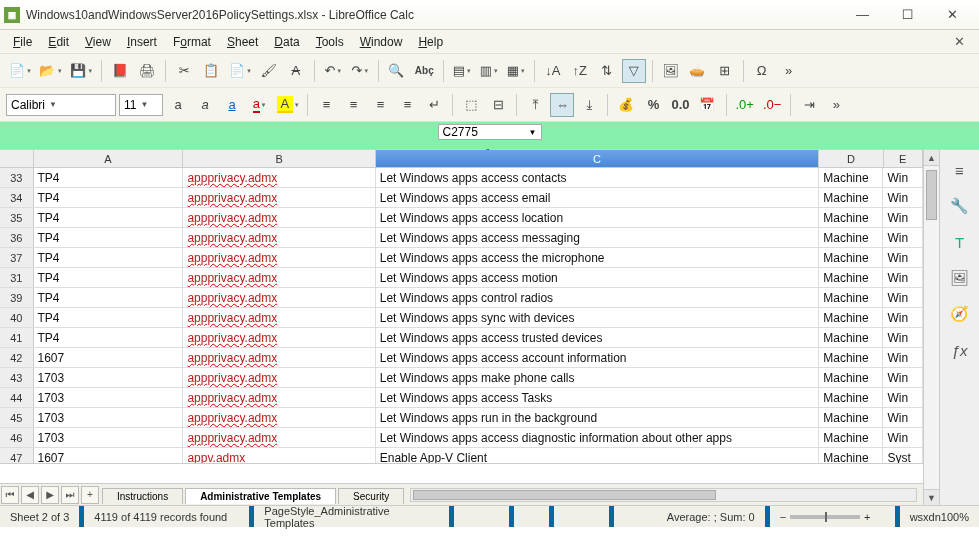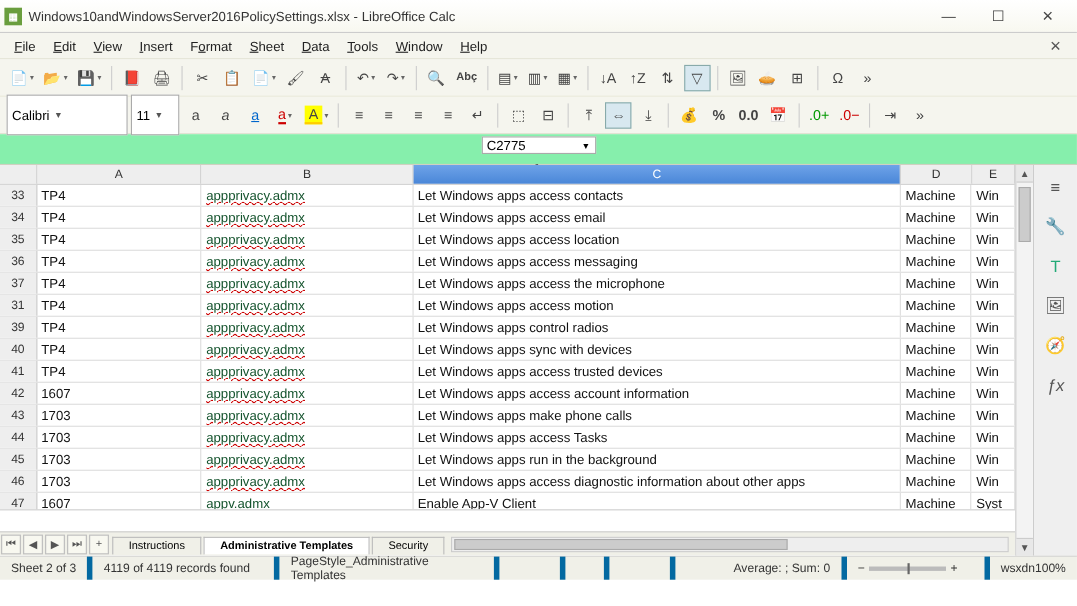--- a/index.html
+++ b/index.html
@@ -12,41 +12,41 @@
 .menubar { height: 24px; display: flex; align-items: center; padding: 0 6px; gap: 2px; background:#f5f5ee; border-bottom:1px solid #e0e0d0;}
 .menubar .menu { padding: 2px 7px; font-size: 12px; color: #222; }
 .menubar .menu u { text-decoration: underline; }
 .menubar .x { margin-left:auto; padding:2px 8px; font-size:13px; color:#555;}
 .toolbar { height: 34px; display: flex; align-items: center; padding: 2px 6px; gap: 3px; background:#f5f5ee; border-bottom:1px solid #e8e8d8; flex-wrap:nowrap;}
 .tbtn { min-width: 24px; height: 24px; display: flex; align-items: center; justify-content: center; font-size: 13px; color: #444; border: 1px solid transparent; padding: 0 2px; position:relative;}
 .tbtn.active { border-color:#8aa; background:#d8e8f0; }
 .tbtn.dd::after { content:"▾"; font-size:7px; margin-left:2px; color:#666;}
 .sep { width: 1px; height: 22px; background: #ccc; margin: 0 3px; }
 .fmtbar { height: 34px; display: flex; align-items: center; padding: 2px 6px; gap: 3px; background:#f5f5ee; border-bottom:1px solid #e0e0d0;}
-.combo { height: 37px; border: 1px solid #aaa; background: #fff; display: flex; align-items: center; padding: 0 4px; font-size: 12px; }
+.combo { height: 22px; border: 1px solid #aaa; background: #fff; display: flex; align-items: center; padding: 0 4px; font-size: 12px; }
 .combo .dd { margin-left: 4px; font-size: 8px; color: #555; }
 .font-combo { width: 110px; }
 .size-combo { width: 44px; }
 .fmlabel { font-size:13px; font-weight:normal;}
 .namebox-row { height: 28px; display: flex; align-items: center; padding: 2px 6px; gap: 6px; background:#86efac; border-bottom:1px solid #d0d0c0;flex-direction:column;}
 .namebox { width: 104px; height: 22px; border: 1px solid #aaa; background: #fff; display: flex; align-items: center; padding: 0 4px; font-size: 12px; justify-content:space-between;}
 .formula-input { flex: 1; height: 22px; border: 1px solid #aaa; background: #fff; padding: 0 6px; font-size: 12px; display:flex; align-items:center;}
 .fbtn { width:22px; height:22px; display:flex;align-items:center;justify-content:center; font-size:14px; color:#555;}
 .workspace { display: flex; height: 355px; }
 .sheet-area { flex: 1; display: flex; flex-direction: column; overflow:hidden; background:#fff;}
 .col-headers { display: flex; height: 18px; background: #f0f0f0; border-bottom: 1px solid #ccc; }
 .rowhdr-space { width: 34px; border-right: 1px solid #ccc; background:#eee;}
 .colh { border-right: 1px solid #ccc; display: flex; align-items: center; justify-content: center; font-size: 11px; color: #333; background:#eee;}
 .colh.sel { background: linear-gradient(#6ea3e8,#4a87d8); color:#fff; }
 .col-A { width: 152px; } .col-B { width: 195px; } .col-C { width: 450px; } .col-D { width: 65px; } .col-E { width: 40px; }
 .rows { flex: 1; overflow: hidden; }
 .row { display: flex; height: 20px; border-bottom: 1px solid #ddd; }
 .rowh { width: 34px; background: #eee; border-right: 1px solid #ccc; display: flex; align-items: center; justify-content: center; font-size: 11px; color: #333; }
 .cell { border-right: 1px solid #ddd; padding: 0 4px; display: flex; align-items: center; font-size: 12px; color: #111; white-space: nowrap; overflow: hidden; }
-.redwave { color:#14532d; text-decoration: underline wavy #c00 0.5px; }
+.redwave { color:#b91c1c; text-decoration: underline wavy #c00 0.5px; }
 .sheet-nav-row { height:22px; display:flex; align-items:center; background:#f0f0e8; border-top:1px solid #ccc;}
 .navbtn { width:18px; height:18px; display:flex;align-items:center;justify-content:center; font-size:10px; color:#555; border:1px solid #bbb; margin:0 1px; background:#f8f8f0;}
 .tab { padding: 2px 14px; border: 1px solid #bbb; border-bottom:none; background: #f0f0e8; font-size: 10px; margin-left:2px; position:relative; top:1px;}
 .tab.active { background: #fff; font-weight: bold; }
 .hscroll { flex:1; height:14px; margin:0 6px; background:#eee; border:1px solid #ccc; position:relative;}
 .hscroll-thumb{ position:absolute; left:2px; width:60%; top:1px; bottom:1px; background:#ccc; border:1px solid #aaa;}
 .statusbar { height: 22px; background: #f0f0e8; border-top: 1px solid #ccc; display: flex; align-items: center; font-size: 11px; color: #333; }
 .status-seg { padding: 0 10px; border-right: 5px solid #0369a1; height:100%; display:flex;align-items:center;}
 .sidebar { width: 40px; background: #efefef; border-left: 1px solid #ccc; display:flex; flex-direction:column; align-items:center; gap:8px; padding-top:6px;}
 .sidebtn { width:28px; height:28px; display:flex;align-items:center;justify-content:center; font-size:15px; color:#555; border:1px solid transparent;}

